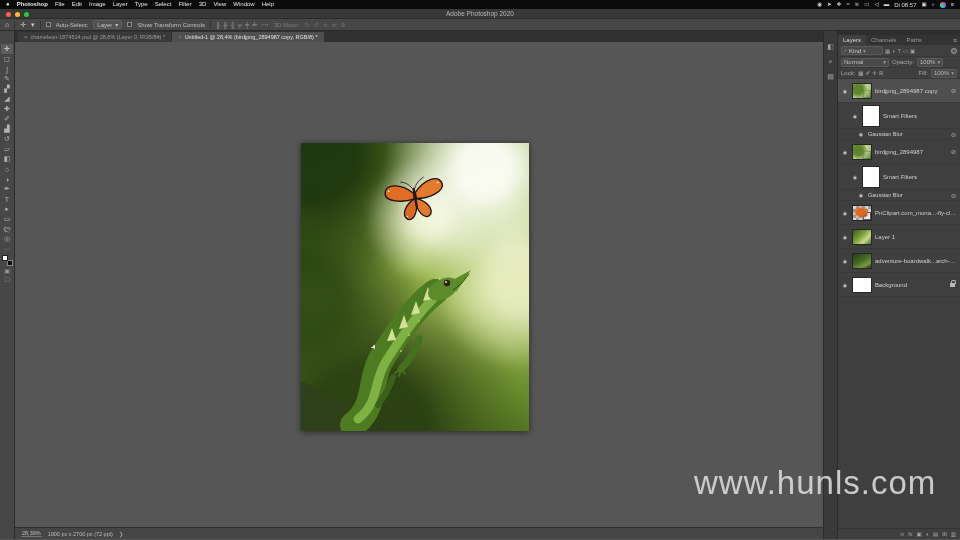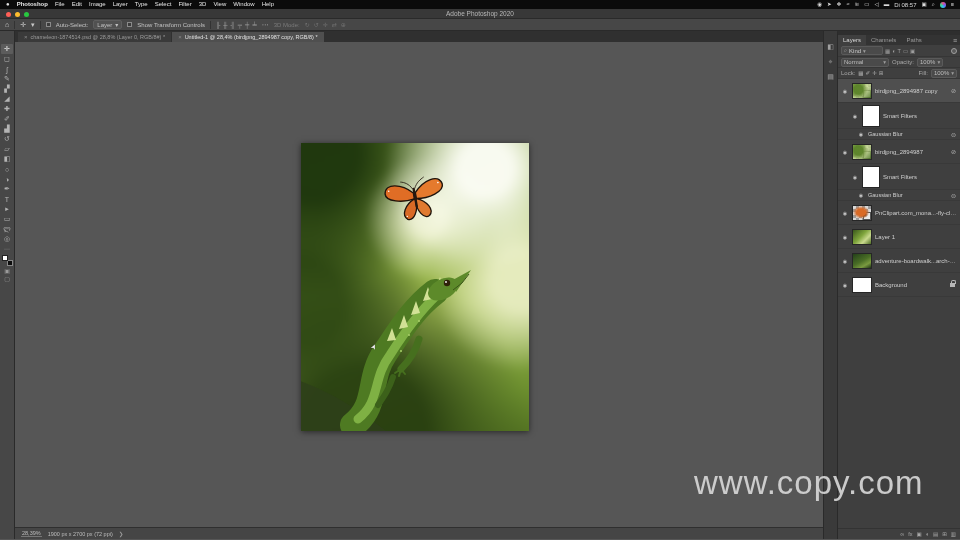--- a/index.html
+++ b/index.html
@@ -419,13 +419,13 @@
         <span>▣</span>
         <span>◐</span>
         <span>▤</span>
         <span>⊞</span>
         <span>▥</span>
       </div>
     </div>
   </div>
 </div>
 
-<div class="watermark">www.copy.com</div>
+<div class="watermark">www.hunls.com</div>
 
 </body></html>

